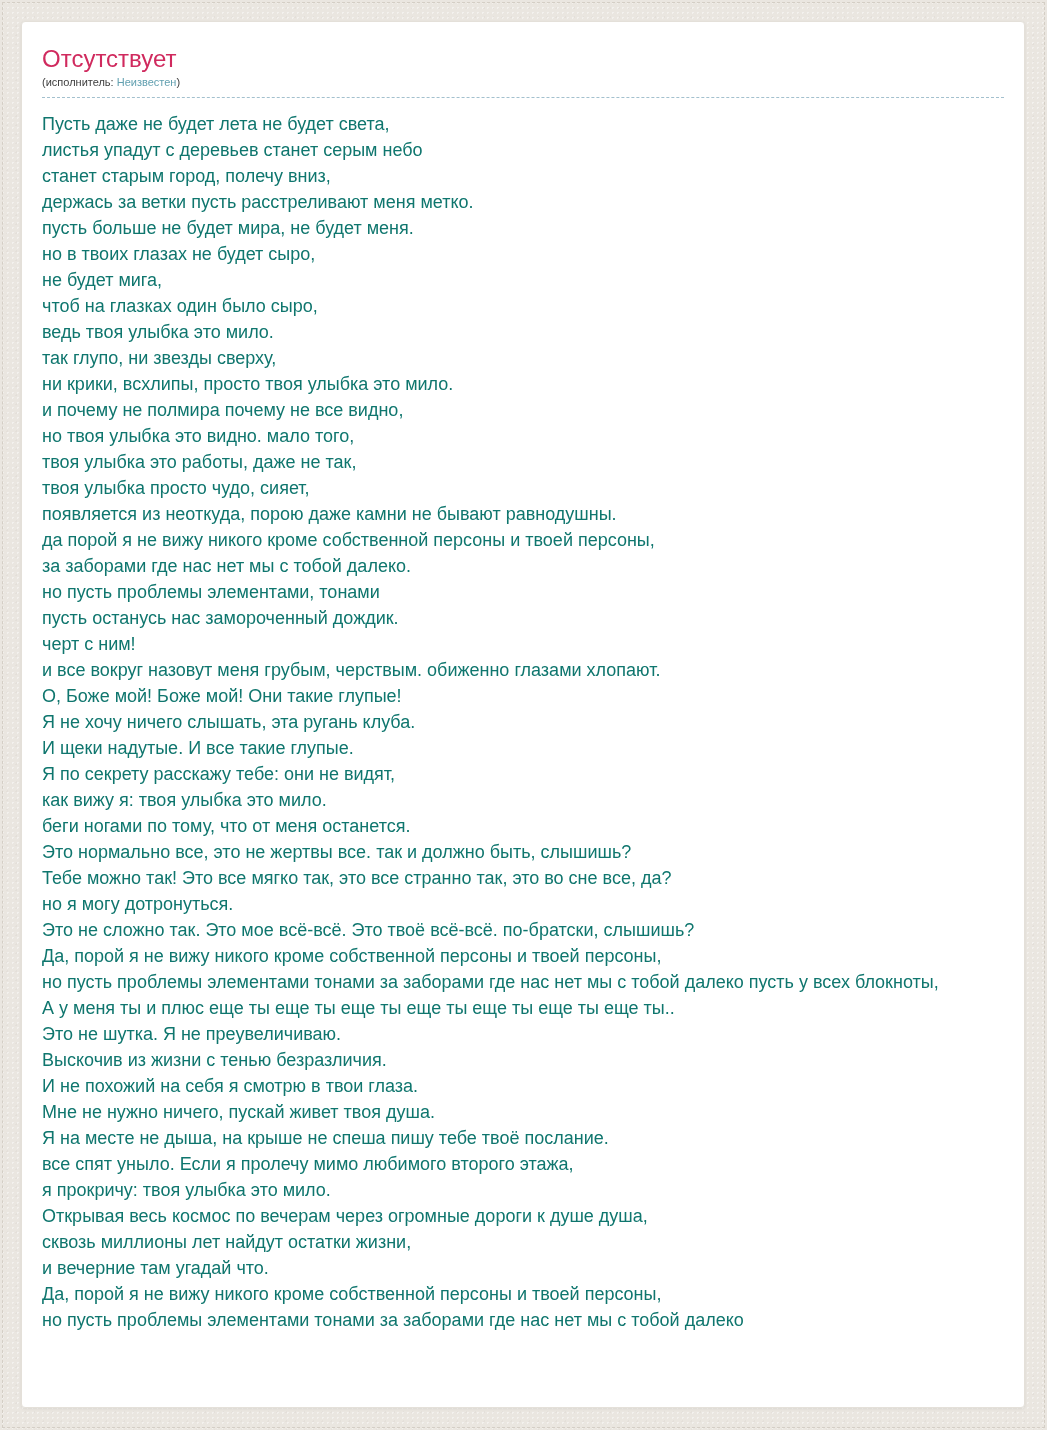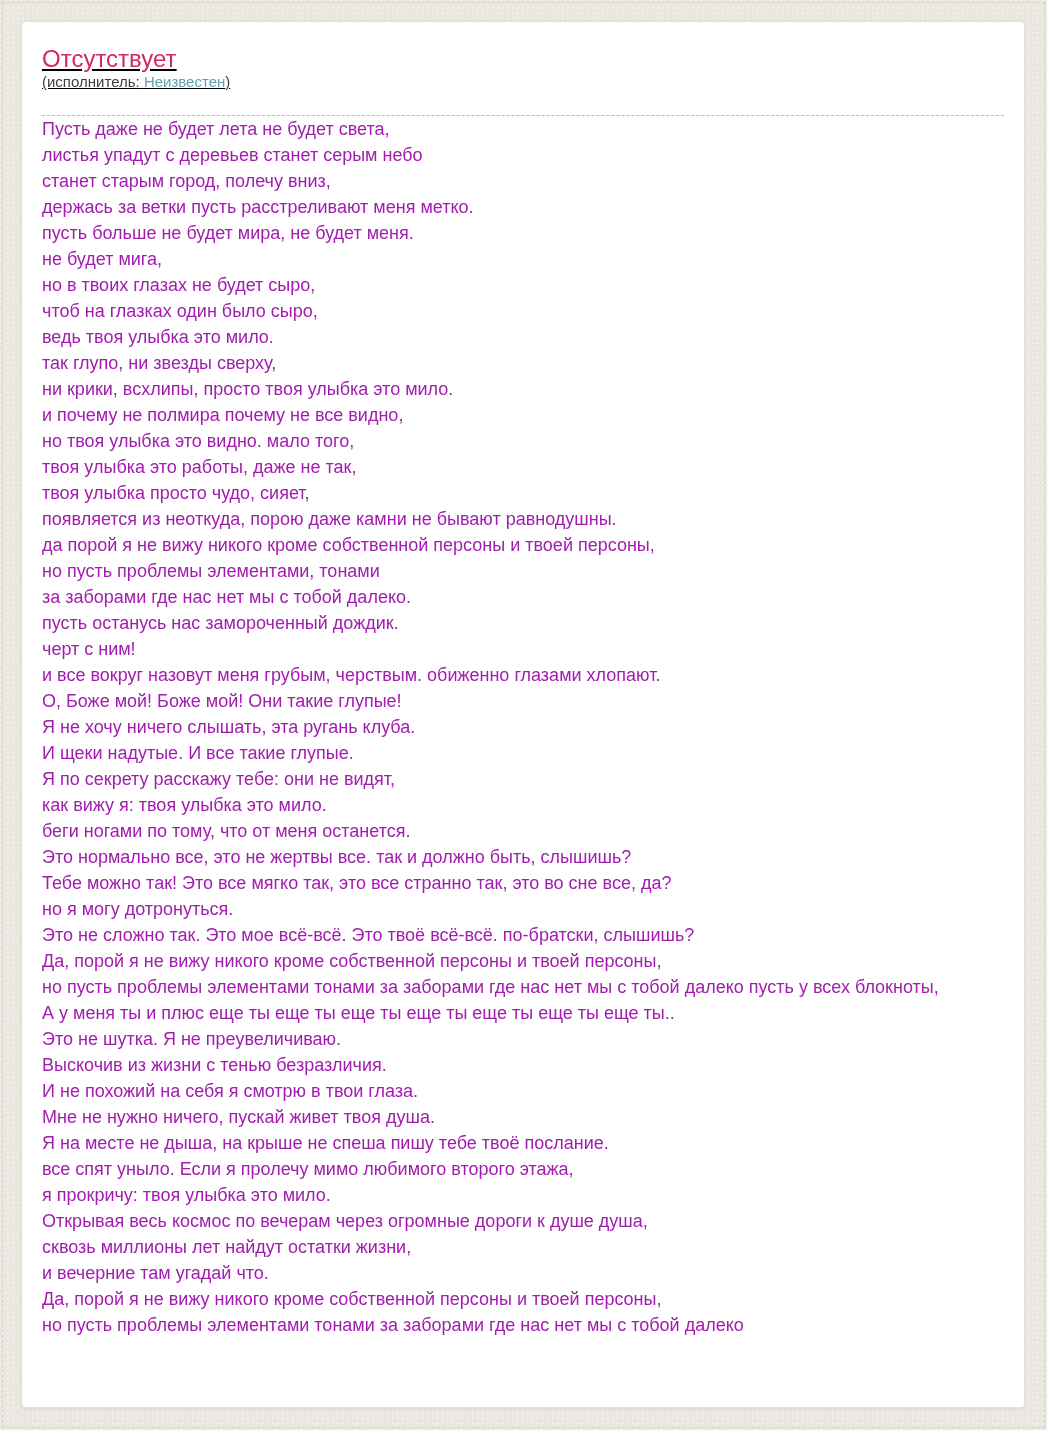--- a/index.html
+++ b/index.html
@@ -34,46 +34,46 @@
     box-sizing: border-box;
     background: #ffffff;
     border: 1px solid #e4e0d9;
     border-radius: 4px;
     box-shadow: 0 1px 3px rgba(0,0,0,0.07);
     padding: 24px 20px 30px 20px;
     overflow: hidden;
   }
   .song-header {
     border-bottom: 1px dashed #a3c0ce;
-    padding-bottom: 24px;
-    text-decoration: underline;
+    padding-bottom: 6px;
   }
   h1.song-title {
     margin: 0;
     font-size: 24px;
     font-weight: normal;
     line-height: 1.05;
     color: #d02a5e;
     letter-spacing: 0;
   }
   .artist-line {
     margin-top: 2px;
-    font-size: 15px;
+    font-size: 11px;
     line-height: 18px;
     color: #3d3d3d;
   }
   .artist-link {
     color: #62a0b0;
     text-decoration: none;
     cursor: pointer;
   }
   .lyrics {
+    margin-top: 13px;
     font-size: 18px;
     line-height: 26px;
-    color: #a21caf;
+    color: #0f766e;
   }
   .lyric-line {
     white-space: pre;
     height: 26px;
   }
 </style>
 </head>
 <body>
 
 <div class="stitch-frame"></div>
@@ -84,34 +84,34 @@
     <h1 class="song-title">Отсутствует</h1>
     <div class="artist-line"><span>(исполнитель: </span><a class="artist-link">Неизвестен</a><span>)</span></div>
   </div>
 
   <div class="lyrics">
       <div class="lyric-line">Пусть даже не будет лета не будет света,</div>
       <div class="lyric-line">листья упадут с деревьев станет серым небо</div>
       <div class="lyric-line">станет старым город, полечу вниз,</div>
       <div class="lyric-line">держась за ветки пусть расстреливают меня метко.</div>
       <div class="lyric-line">пусть больше не будет мира, не будет меня.</div>
+      <div class="lyric-line">но в твоих глазах не будет сыро,</div>
       <div class="lyric-line">не будет мига,</div>
-      <div class="lyric-line">но в твоих глазах не будет сыро,</div>
       <div class="lyric-line">чтоб на глазках один было сыро,</div>
       <div class="lyric-line">ведь твоя улыбка это мило.</div>
       <div class="lyric-line">так глупо, ни звезды сверху,</div>
       <div class="lyric-line">ни крики, всхлипы, просто твоя улыбка это мило.</div>
       <div class="lyric-line">и почему не полмира почему не все видно,</div>
       <div class="lyric-line">но твоя улыбка это видно. мало того,</div>
       <div class="lyric-line">твоя улыбка это работы, даже не так,</div>
       <div class="lyric-line">твоя улыбка просто чудо, сияет,</div>
       <div class="lyric-line">появляется из неоткуда, порою даже камни не бывают равнодушны.</div>
       <div class="lyric-line">да порой я не вижу никого кроме собственной персоны и твоей персоны,</div>
+      <div class="lyric-line">за заборами где нас нет мы с тобой далеко.</div>
       <div class="lyric-line">но пусть проблемы элементами, тонами</div>
-      <div class="lyric-line">за заборами где нас нет мы с тобой далеко.</div>
       <div class="lyric-line">пусть останусь нас замороченный дождик.</div>
       <div class="lyric-line">черт с ним!</div>
       <div class="lyric-line">и все вокруг назовут меня грубым, черствым. обиженно глазами хлопают.</div>
       <div class="lyric-line">О, Боже мой! Боже мой! Они такие глупые!</div>
       <div class="lyric-line">Я не хочу ничего слышать, эта ругань клуба.</div>
       <div class="lyric-line">И щеки надутые. И все такие глупые.</div>
       <div class="lyric-line">Я по секрету расскажу тебе: они не видят,</div>
       <div class="lyric-line">как вижу я: твоя улыбка это мило.</div>
       <div class="lyric-line">беги ногами по тому, что от меня останется.</div>
       <div class="lyric-line">Это нормально все, это не жертвы все. так и должно быть, слышишь?</div>

